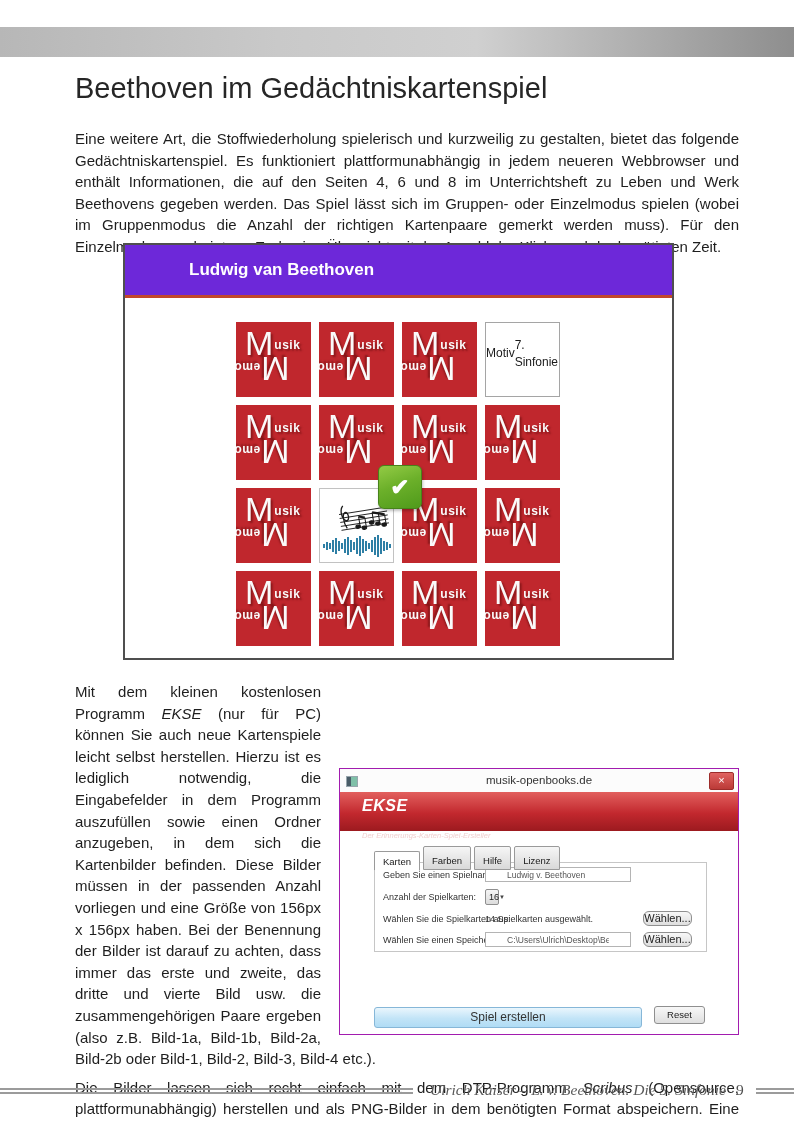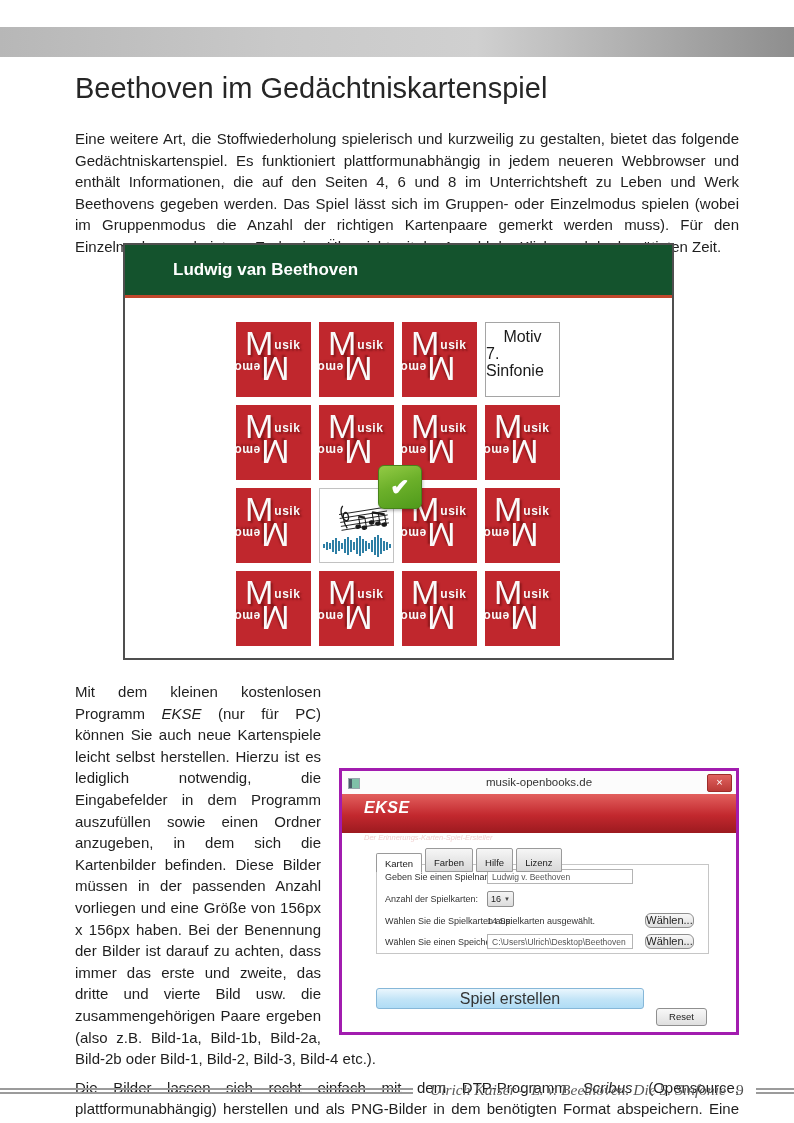--- a/index.html
+++ b/index.html
@@ -13,73 +13,73 @@
   .page-title{position:absolute;left:75px;top:72px;font-size:29px;font-weight:normal;color:#262626;margin:0;}
   .para{font-size:15px;line-height:21.6px;text-align:justify;color:#1e1e1e;}
   .para1{position:absolute;left:75px;top:113px;width:664px;}
   .content2{position:absolute;left:75px;top:681px;width:664px;}
   .content2 p{margin:0 0 7px 0;}
   em{font-style:italic;}
 
   
   .game{position:absolute;left:123px;top:243px;width:551px;height:417px;background:#fff;
     border:2px solid #4f4f4f;box-sizing:border-box;}
-  .game-header{height:50px;background:#14532d;border-bottom:3px solid #c2472c;
-    display:flex;align-items:center;padding-left:48px;color:#fff;font-weight:bold;font-size:17px;}
+  .game-header{height:50px;background:#6d28d9;border-bottom:3px solid #c2472c;
+    display:flex;align-items:center;padding-left:64px;color:#fff;font-weight:bold;font-size:17px;}
   .card-grid{position:absolute;left:111px;top:77px;display:grid;
     grid-template-columns:repeat(4,75px);grid-auto-rows:75px;gap:8px;}
   .card{width:75px;height:75px;box-sizing:border-box;position:relative;overflow:hidden;}
   .card.back{background:#c0272d;}
   .logo{position:absolute;inset:0;color:#fafafa;text-shadow:2px 2px 2px rgba(70,0,0,.45);}
   .pair{display:inline-flex;align-items:baseline;white-space:nowrap;}
   .pair .big{font-size:34px;line-height:30px;}
   .pair .small{font-size:12px;font-weight:bold;letter-spacing:.5px;transform:translateY(-6px);margin-left:1px;text-align:center;}
   .musik{position:absolute;left:9px;top:6px;}
   .memo{position:absolute;left:-2px;top:32px;transform:rotate(180deg);}
-  .card.motiv{background:#fff;border:1px solid #a5a5a5;display:flex;flex-direction:column;
-    align-items:center;justify-content:center;padding-bottom:12px;font-size:16px;color:#1a1a1a;line-height:17px;}
+  .card.motiv{background:#fff;border:1px solid #a5a5a5;display:flex;flex-direction:row;
+    align-items:center;justify-content:center;padding-bottom:12px;font-size:12px;color:#1a1a1a;line-height:17px;}
   .card.audio{background:#fff;border:1px solid #c2c2c2;}
   .check-overlay{position:absolute;left:253px;top:220px;width:42px;height:42px;z-index:5;
     background:linear-gradient(160deg,#93cb45 0%,#6cb02a 45%,#4f9a1b 100%);
     border:1px solid #47831a;border-radius:6px;box-shadow:1px 2px 3px rgba(0,0,0,.25);
     color:#fff;font-size:23px;font-weight:bold;display:flex;align-items:center;justify-content:center;}
 
   
   .ekse-window{float:right;width:400px;height:267px;margin:87px 0 12px 18px;position:relative;
-    background:#fff;border:3px solid #a21caf;box-sizing:border-box;font-size:9px;color:#333;}
+    background:#fff;border:1px solid #a21caf;box-sizing:border-box;font-size:9px;color:#333;}
   .ekse-titlebar{position:relative;height:23px;background:#fcfcfc;}
   .ekse-app-icon{position:absolute;left:6px;top:7px;width:10px;height:9px;border:1px solid #98a6ad;
     background:linear-gradient(90deg,#4a5d68 0 35%,#7fc0a8 35%);}
   .ekse-title{text-align:center;line-height:23px;font-size:11.5px;color:#333;}
   .ekse-close{position:absolute;right:4px;top:3px;width:23px;height:16px;
     background:linear-gradient(#e06360,#bb3a37);border:1px solid #9d2c2a;border-radius:2px;
     color:#fff;font-size:11px;line-height:14px;text-align:center;cursor:default;}
   .ekse-banner{position:absolute;left:0;top:23px;width:100%;height:39px;box-sizing:border-box;
     background:linear-gradient(180deg,#e2605e 0%,#c2282e 55%,#9c1a1f 100%);padding:5px 0 0 22px;}
   .ekse-appname{color:#fff;font-size:16px;font-weight:bold;font-style:italic;letter-spacing:.5px;}
   .ekse-subtitle{color:#f0cfcf;font-size:7.5px;font-style:italic;margin-top:16px;}
   .ekse-tabs{position:absolute;left:34px;top:77px;display:flex;align-items:flex-end;z-index:2;}
   .ekse-tab{font-size:9.5px;color:#1a1a1a;padding:8px 8px 3px;margin-right:3px;
     background:linear-gradient(#f6f6f6,#d9d9d9);border:1px solid #9a9a9a;border-radius:2px 2px 0 0;}
   .ekse-tab.active{background:#fff;position:relative;top:1px;padding-top:4px;border-bottom:1px solid #fff;}
   .ekse-groupbox{position:absolute;left:34px;top:93px;width:331px;height:88px;border:1px solid #c6c6c6;}
   .gb-label{position:absolute;left:8px;font-size:9px;color:#333;white-space:nowrap;}
   .gb-input{position:absolute;left:110px;width:146px;height:15px;box-sizing:border-box;
-    border:1px solid #b4b4b4;font-family:"Liberation Sans",sans-serif;font-size:8.5px;color:#555;padding:1px 4px;background:#fff;}
+    border:1px solid #b4b4b4;font-family:"Liberation Sans",sans-serif;font-size:8.5px;color:#555;padding:1px 21px;background:#fff;}
   .gb-static{position:absolute;left:110px;font-size:9px;color:#333;white-space:nowrap;}
   .gb-btn{position:absolute;left:268px;width:49px;height:15px;box-sizing:border-box;
     background:linear-gradient(#f8f8f8,#dedede);border:1px solid #8f8f8f;border-radius:6px;
     font-size:11px;color:#222;text-align:center;line-height:13px;}
-  .gb-dropdown{position:absolute;left:110px;top:26px;width:27px;height:16px;box-sizing:border-box;
+  .gb-dropdown{position:absolute;left:110px;top:26px;width:14px;height:16px;box-sizing:border-box;
     background:linear-gradient(#f5f5f5,#dcdcdc);border:1px solid #8f8f8f;border-radius:2px;
     display:flex;align-items:center;justify-content:space-between;padding:0 3px;font-size:9px;color:#222;}
   .gb-dropdown .arrow{font-size:6px;color:#444;}
-  .btn-create{position:absolute;left:34px;top:217px;width:268px;height:21px;box-sizing:border-box;
+  .btn-create{position:absolute;left:34px;top:238px;width:268px;height:21px;box-sizing:border-box;
     background:linear-gradient(#eaf6fd,#c2e4f7 55%,#b0dcf5);border:1px solid #86b7d8;border-radius:3px;
-    font-size:16px;color:#333;text-align:center;line-height:19px;}
+    font-size:12px;color:#333;text-align:center;line-height:19px;}
   .btn-reset{position:absolute;left:314px;top:237px;width:51px;height:18px;box-sizing:border-box;
     background:linear-gradient(#f8f8f8,#dfdfdf);border:1px solid #8f8f8f;border-radius:3px;
     font-size:9.5px;color:#222;text-align:center;line-height:16px;}
 
   
   .footer-line-left{position:absolute;left:0;top:1088px;width:413px;height:6px;box-sizing:border-box;
     border-top:2px solid #9b9b9b;border-bottom:2px solid #9b9b9b;}
   .footer-line-right{position:absolute;right:0;top:1088px;width:38px;height:6px;box-sizing:border-box;
     border-top:2px solid #9b9b9b;border-bottom:2px solid #9b9b9b;}
   .footer-text{position:absolute;left:430px;top:1081px;font-family:"Liberation Serif",serif;

